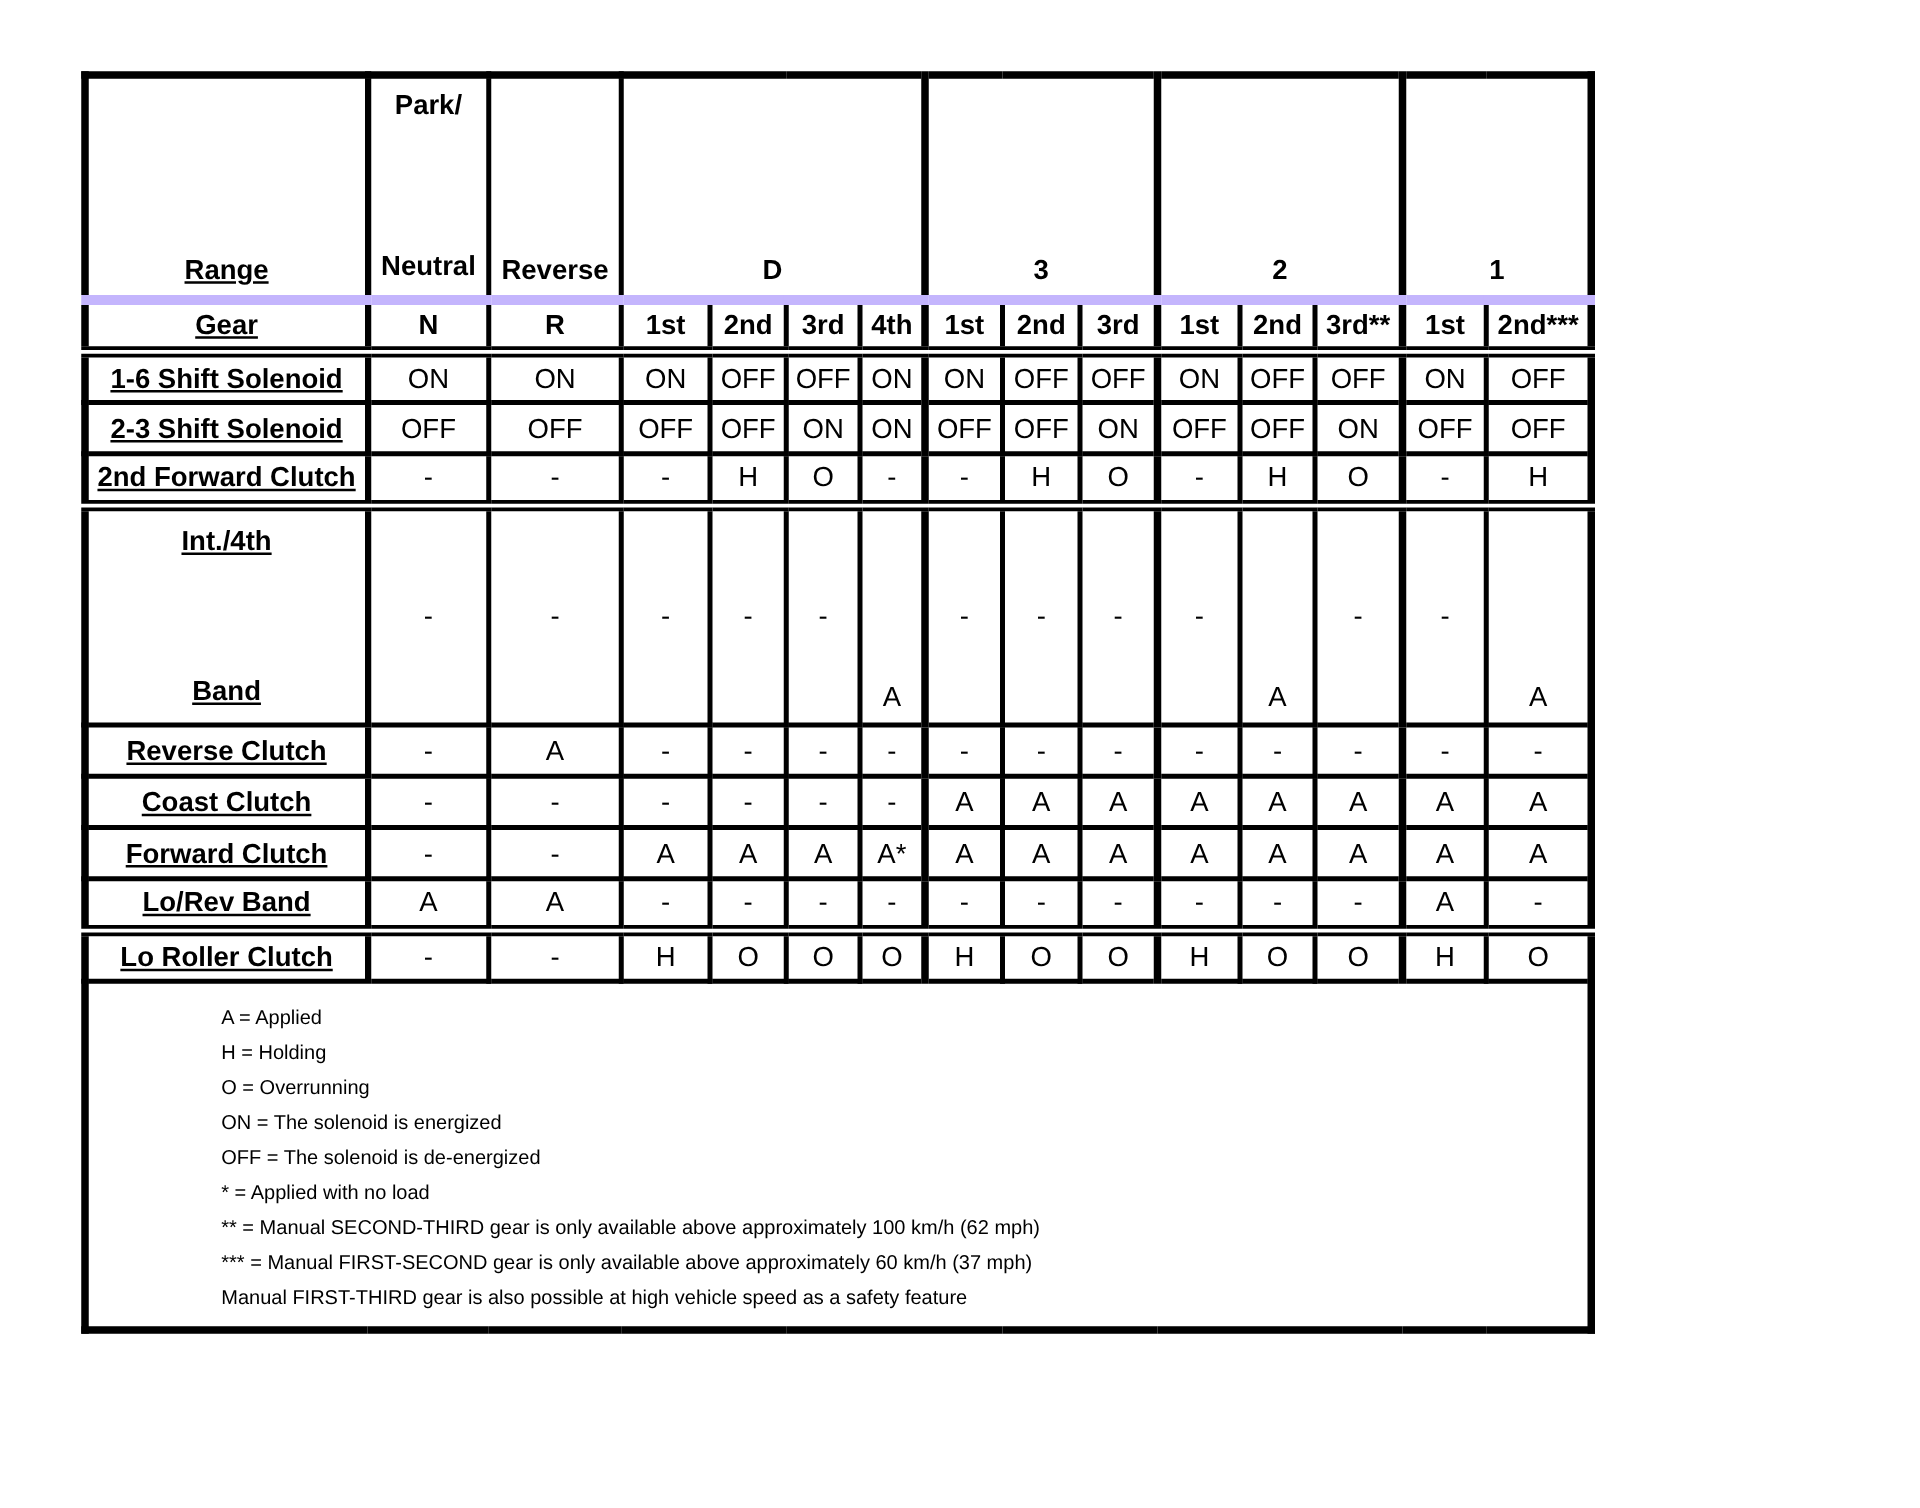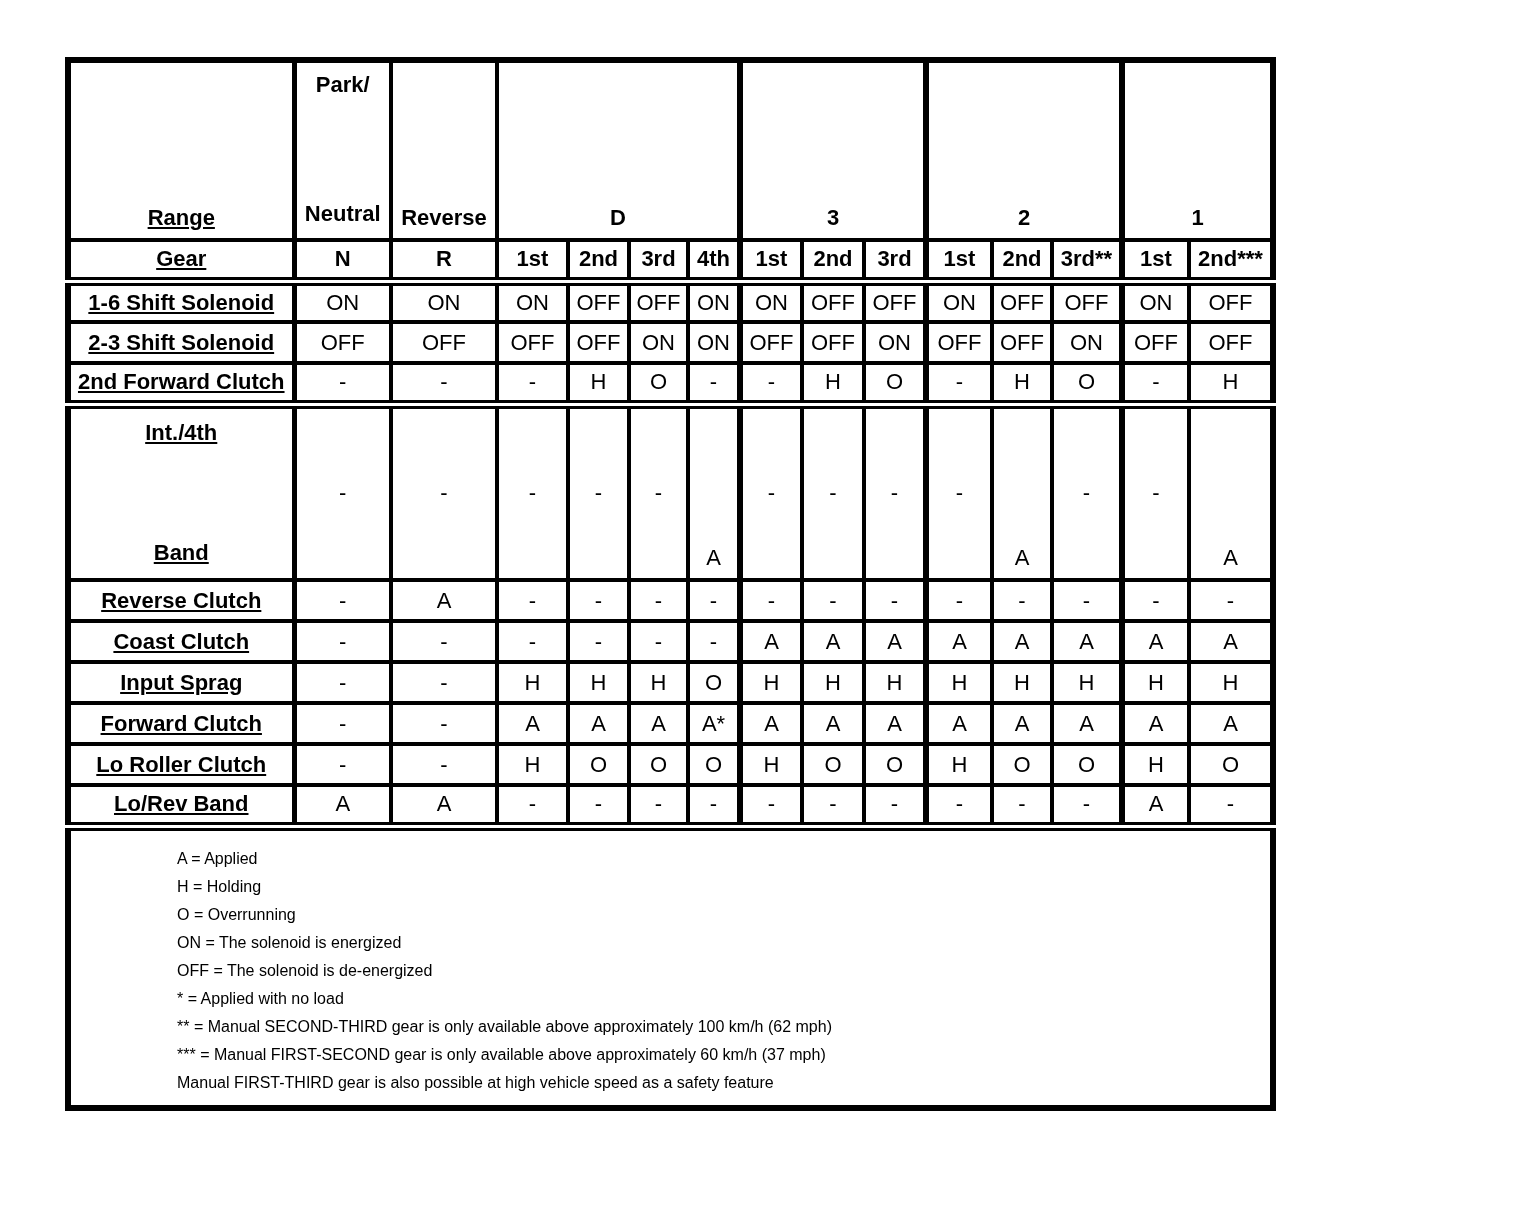--- a/index.html
+++ b/index.html
@@ -35,21 +35,21 @@
   }
   td.lbl {
     font-weight: bold;
     border-right: 5px solid #000;
     text-decoration: underline;
   }
   td.hdr {
     font-weight: bold;
   }
   tr.range-row { height: 180px; }
-  tr.range-row td { border-bottom: 3px solid #c4b5fd; }
+  tr.range-row td { border-bottom: 8px solid #c4b5fd; }
   tr.data-row { height: 41px; }
   tr.tall { height: 176px; }
   tr.dbl td { border-bottom: 9px double #000; }
   td.vbottom {
     vertical-align: bottom;
     padding-bottom: 7px;
   }
   .vsplit {
     display: flex;
     flex-direction: column;
@@ -232,86 +232,69 @@
           <td class="gb">A</td>
           <td>A</td>
           <td>A</td>
           <td class="gb">A</td>
           <td>A</td>
           <td>A</td>
           <td class="gb">A</td>
           <td>A</td>
         </tr>
         <tr class="data-row">
-          <td class="lbl">Input Sprag</td>
-          <td>-</td>
-          <td>-</td>
-          <td>H</td>
-          <td>H</td>
-          <td>H</td>
-          <td>O</td>
-          <td class="gb">H</td>
-          <td>H</td>
-          <td>H</td>
-          <td class="gb">H</td>
-          <td>H</td>
-          <td>H</td>
-          <td class="gb">H</td>
-          <td>H</td>
-        </tr>
-        <tr class="data-row">
           <td class="lbl">Forward Clutch</td>
           <td>-</td>
           <td>-</td>
           <td>A</td>
           <td>A</td>
           <td>A</td>
           <td>A*</td>
           <td class="gb">A</td>
           <td>A</td>
           <td>A</td>
           <td class="gb">A</td>
           <td>A</td>
           <td>A</td>
           <td class="gb">A</td>
           <td>A</td>
-        </tr>
-        <tr class="data-row">
-          <td class="lbl">Lo Roller Clutch</td>
-          <td>-</td>
-          <td>-</td>
-          <td>H</td>
-          <td>O</td>
-          <td>O</td>
-          <td>O</td>
-          <td class="gb">H</td>
-          <td>O</td>
-          <td>O</td>
-          <td class="gb">H</td>
-          <td>O</td>
-          <td>O</td>
-          <td class="gb">H</td>
-          <td>O</td>
         </tr>
         <tr class="data-row dbl">
           <td class="lbl">Lo/Rev Band</td>
           <td>A</td>
           <td>A</td>
           <td>-</td>
           <td>-</td>
           <td>-</td>
           <td>-</td>
           <td class="gb">-</td>
           <td>-</td>
           <td>-</td>
           <td class="gb">-</td>
           <td>-</td>
           <td>-</td>
           <td class="gb">A</td>
           <td>-</td>
+        </tr>
+        <tr class="data-row">
+          <td class="lbl">Lo Roller Clutch</td>
+          <td>-</td>
+          <td>-</td>
+          <td>H</td>
+          <td>O</td>
+          <td>O</td>
+          <td>O</td>
+          <td class="gb">H</td>
+          <td>O</td>
+          <td>O</td>
+          <td class="gb">H</td>
+          <td>O</td>
+          <td>O</td>
+          <td class="gb">H</td>
+          <td>O</td>
         </tr>
         <tr class="legend-row">
           <td class="legend-cell" colspan="15">
             <div class="legend-line">A = Applied</div>
             <div class="legend-line">H = Holding</div>
             <div class="legend-line">O = Overrunning</div>
             <div class="legend-line">ON = The solenoid is energized</div>
             <div class="legend-line">OFF = The solenoid is de-energized</div>
             <div class="legend-line">* = Applied with no load</div>
             <div class="legend-line">** = Manual SECOND-THIRD gear is only available above approximately 100 km/h (62 mph)</div>

